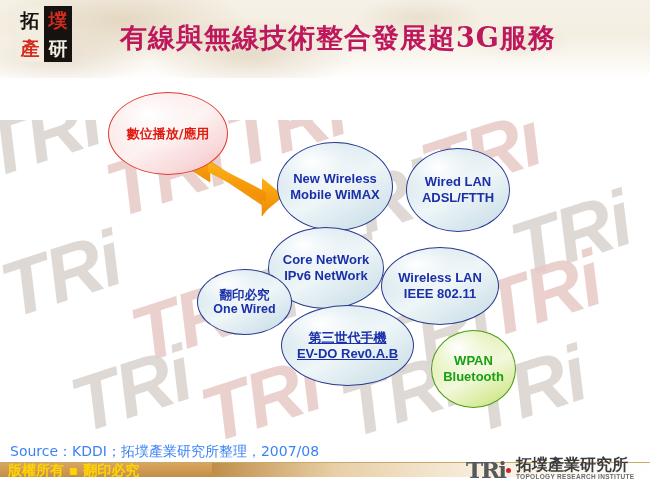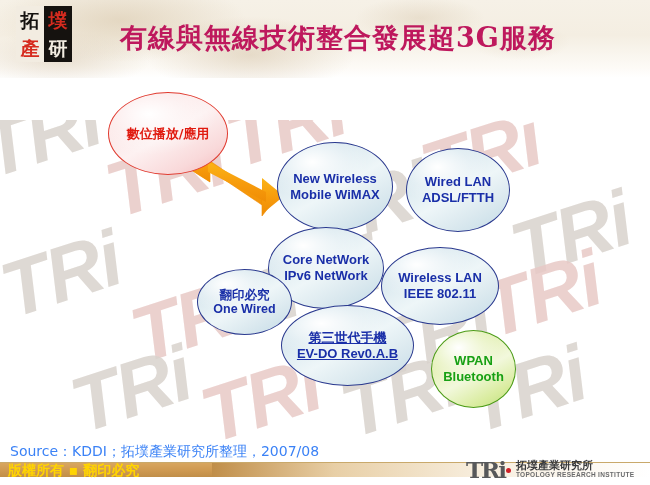--- a/index.html
+++ b/index.html
@@ -145,21 +145,21 @@
     font-size:23px;font-weight:bold;color:#57585a;letter-spacing:-2px;
     line-height:1;position:relative;
   }
   .tri-dot{
     display:inline-block;width:5px;height:5px;border-radius:50%;
     background:#cf2027;margin-left:1px;vertical-align:top;margin-top:3px;
   }
   .tri-words{margin-left:5px;line-height:1;}
   .tri-cn{
     font-family:"DejaVu Serif","Liberation Serif",serif;
-    font-size:11px;font-weight:bold;color:#3a3b3d;letter-spacing:0px;display:block;
+    font-size:16px;font-weight:bold;color:#3a3b3d;letter-spacing:0px;display:block;
   }
   .tri-en{
     font-family:"Liberation Sans","DejaVu Sans",sans-serif;
     font-size:6.5px;font-weight:bold;color:#6a6b6d;letter-spacing:.3px;display:block;margin-top:1px;
   }
   .cjk{font-family:"DejaVu Sans","Liberation Sans",sans-serif;}
 </style>
 </head>
 <body>
 

